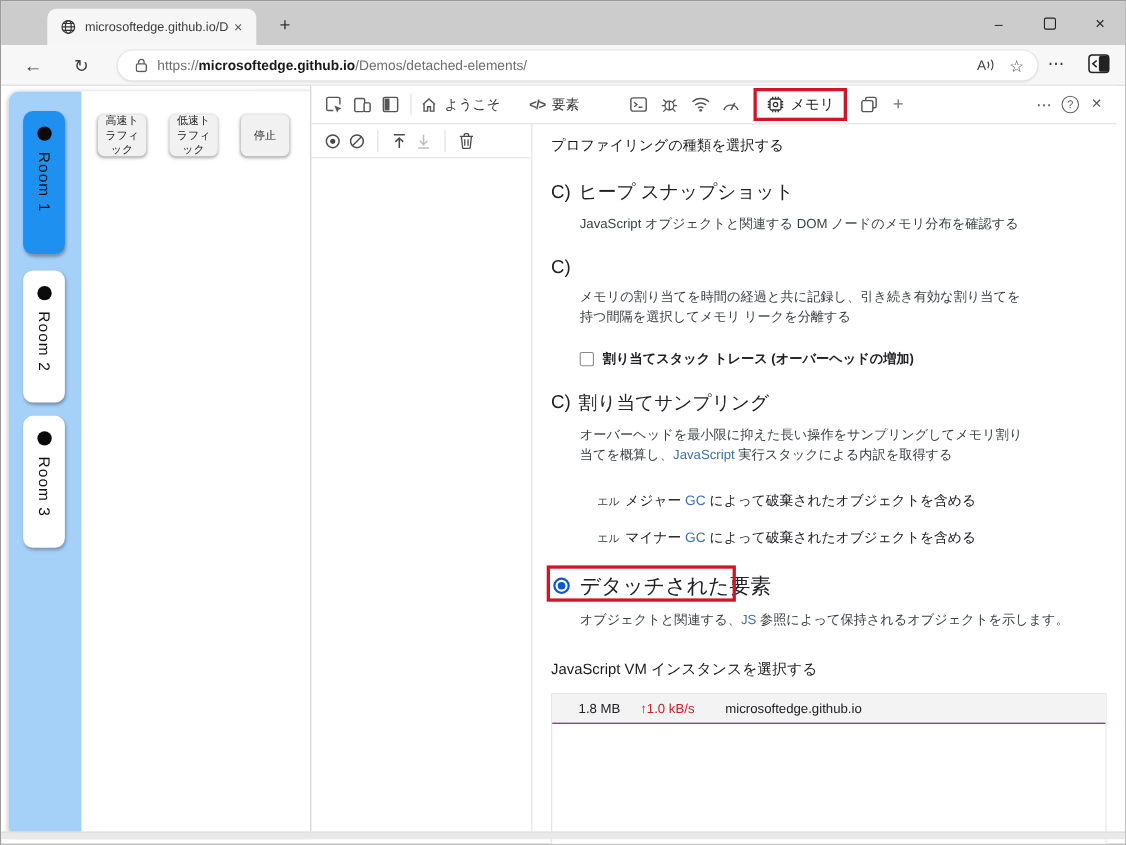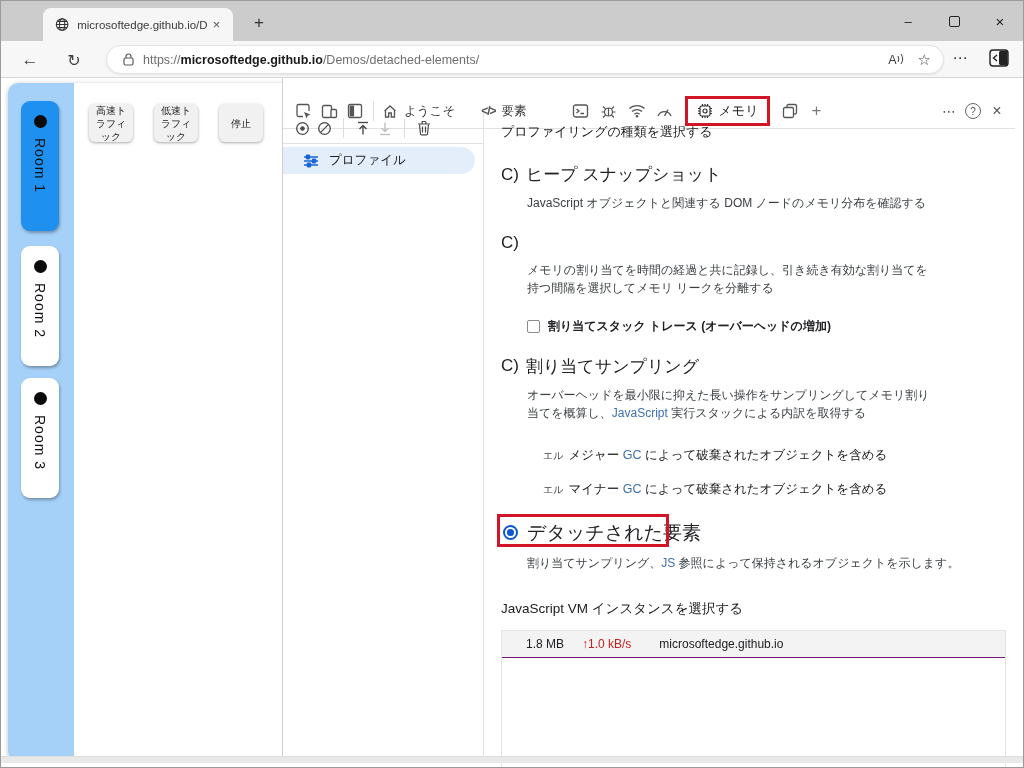--- a/index.html
+++ b/index.html
@@ -43,21 +43,21 @@
   #room1 { top:18px; height:130px; background:#1e90f0; }
   #room2 { top:163px; height:120px; }
   #room3 { top:295px; height:120px; }
   .page-buttons { position:absolute; left:81px; top:21px; display:flex; gap:21px; height:38px; }
   .pbtn { background:#f1f1f1; border-radius:6px; box-shadow:0 1px 3px rgba(0,0,0,.35); font-size:10px; color:#222; width:44px; display:flex; align-items:center; justify-content:center; text-align:center; line-height:1.3; padding:2px; }
   .pbtn.msg { background:#fff; font-size:13.5px; width:54px; white-space:nowrap; overflow:visible; justify-content:flex-start; padding-left:4px; }
   .pbtn.msg sup { font-size:9px; margin:0 1px; position:relative; top:-2px; }
 
   
   #devtools { position:absolute; left:281px; top:0; width:733px; height:678px; background:#fff; border-left:1px solid #cfcfcf; }
-  #dt-toolbar { position:absolute; left:0; top:16px; width:100%; height:35px; border-bottom:1px solid #e1e1e1; display:flex; align-items:center; padding-left:10px; }
+  #dt-toolbar { position:absolute; left:0; top:0; width:100%; height:35px; border-bottom:1px solid #e1e1e1; display:flex; align-items:center; padding-left:10px; }
   .dt-ico { width:20px; height:20px; display:flex; align-items:center; justify-content:center; color:#555; flex:0 0 auto; }
   .dt-sep { width:1px; height:20px; background:#ddd; margin:0 8px; flex:0 0 auto; }
   .dt-tab { display:flex; align-items:center; gap:6px; font-size:12.5px; color:#333; flex:0 0 auto; }
   svg.i { display:block; }
   .glyph-code { font-size:12px; color:#555; font-weight:bold; letter-spacing:-1px; }
   #dt-memory-tab { display:flex; align-items:center; gap:6px; font-size:13px; color:#1b1b1b; border:3px solid #d21526; padding:3px 9px; margin-left:10px; background:#fdfdfd; }
   .dt-right { margin-left:auto; display:flex; align-items:center; gap:6px; padding-right:8px; }
   .dt-help { width:16px; height:16px; border:1px solid #666; border-radius:50%; font-size:10px; color:#555; display:flex; align-items:center; justify-content:center; }
 
   
@@ -304,31 +304,20 @@
           <div class="dt-sep"></div>
           <div class="dt-ico">
             <svg class="i" width="14" height="16" viewBox="0 0 14 16">
                 <g fill="none" stroke="#4a4a4a" stroke-width="1.2">
                   <path d="M2.5 4.5 3.5 14a1 1 0 0 0 1 .9h5a1 1 0 0 0 1-.9l1-9.5"></path>
                   <path d="M1 4h12M5 4V2.5A1 1 0 0 1 6 1.5h2a1 1 0 0 1 1 1V4M5.5 6.5v6M8.5 6.5v6"></path>
                 </g>
               </svg>
           </div>
         </div>
-        <div class="profile-item">
-          <svg class="i" width="16" height="14" viewBox="0 0 16 14">
-              <g stroke="#1967d2" stroke-width="1.6" fill="#1967d2">
-                <path d="M1 3h14M1 7h14M1 11h14" fill="none"></path>
-                <rect x="3.5" y="1.4" width="3" height="3.2" rx="0.5"></rect>
-                <rect x="9.5" y="5.4" width="3" height="3.2" rx="0.5"></rect>
-                <rect x="4.5" y="9.4" width="3" height="3.2" rx="0.5"></rect>
-              </g>
-            </svg>
-          <span class="plabel">プロファイル</span>
-        </div>
       </div>
 
       <div id="memory-pane">
         <div class="m-heading">プロファイリングの種類を選択する</div>
 
         <div class="opt-title" style="margin-top:22px;">
           <span class="opt-prefix">C)</span>
           <span>ヒープ スナップショット</span>
         </div>
         <div class="opt-desc">JavaScript オブジェクトと関連する DOM ノードのメモリ分布を確認する</div>
@@ -351,21 +340,21 @@
         <div class="gc-row"><span class="gc-prefix">エル</span><span>メジャー </span><span class="tok">GC</span><span> によって破棄されたオブジェクトを含める</span></div>
         <div class="gc-row" style="margin-top:17px;"><span class="gc-prefix">エル</span><span>マイナー </span><span class="tok">GC</span><span> によって破棄されたオブジェクトを含める</span></div>
 
         <div class="detached-row">
           <span class="radio-outer">
               <span class="radio-inner"></span>
             </span>
           <span class="detached-title">デタッチされた要素</span>
           <span class="redbox2"></span>
         </div>
-        <div class="detached-desc"><span>割り当てサンプリング、</span><span class="tok">JS</span><span> 参照によって保持されるオブジェクトを示します。</span></div>
+        <div class="detached-desc"><span>オブジェクトと関連する、</span><span class="tok">JS</span><span> 参照によって保持されるオブジェクトを示します。</span></div>
 
         <div class="vm-heading">JavaScript VM インスタンスを選択する</div>
         <div class="vm-table">
           <div class="vm-row">
             <span class="vm-size">1.8 MB</span>
             <span class="vm-rate">↑1.0 kB/s</span>
             <span class="vm-origin">microsoftedge.github.io</span>
           </div>
         </div>
 

